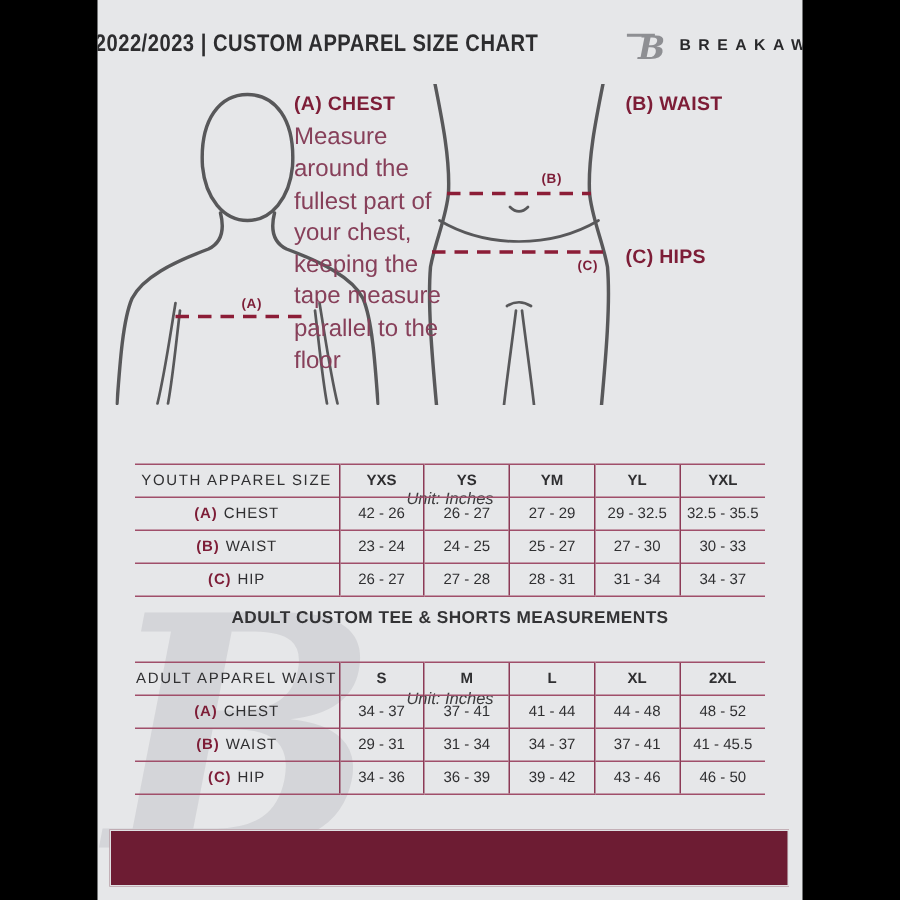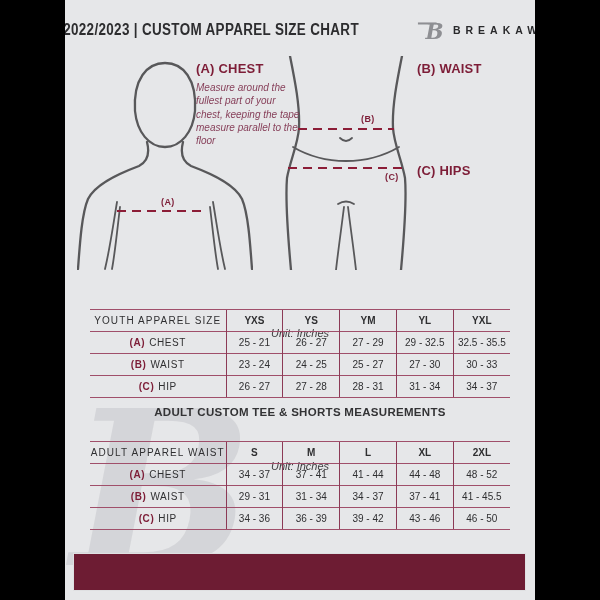--- a/index.html
+++ b/index.html
@@ -9,21 +9,21 @@
 
   
   .hdr{position:absolute;top:16px;left:0;right:0;display:flex;justify-content:center;align-items:center;gap:30px;}
   .hdr-title{display:inline-block;font-weight:bold;font-size:16px;letter-spacing:.4px;color:#2d2d2f;
     transform:scaleX(.84);transform-origin:center;white-space:nowrap;}
   .logo{display:flex;align-items:center;gap:8px;}
   .brand{font-weight:bold;font-size:10.5px;letter-spacing:5px;color:#29292b;}
 
   
   .g-head{position:absolute;font-weight:bold;font-size:13px;color:#7d1d37;letter-spacing:.2px;}
-  .g-desc{position:absolute;font-style:italic;font-size:10px;line-height:1.33;color:#87405a;}
+  .g-desc{position:absolute;font-size:16px;line-height:1.33;color:#87405a;}
   .marker{position:absolute;font-size:9px;font-weight:bold;color:#7d1d37;letter-spacing:.4px;}
   .fig{position:absolute;}
   .fig path,.fig ellipse{fill:none;stroke:#58585a;stroke-width:2.3;stroke-linecap:round;}
   .fig line.dash{stroke:#8c1d37;stroke-width:2.2;stroke-dasharray:9 6;}
   .fig path.thin{stroke-width:1.8;}
 
   
   .sec-title{position:absolute;left:0;right:0;text-align:center;font-weight:bold;font-size:11.5px;
     color:#333335;letter-spacing:.3px;}
   .sec-unit{position:absolute;left:0;right:0;text-align:center;font-style:italic;font-size:11px;color:#3c3c3e;margin-top:39px;}
@@ -113,21 +113,21 @@
           <tr>
         <td class="first-col">YOUTH APPAREL SIZE</td>
         <td class="collab">YXS</td>
         <td class="collab">YS</td>
         <td class="collab">YM</td>
         <td class="collab">YL</td>
         <td class="collab">YXL</td>
       </tr>
       <tr>
         <td class="rowlab"><span class="rk">(A)</span><span>CHEST</span></td>
-        <td>25 - 21</td>
+        <td>42 - 26</td>
         <td>26 - 27</td>
         <td>27 - 29</td>
         <td>29 - 32.5</td>
         <td>32.5 - 35.5</td>
       </tr>
       <tr>
         <td class="rowlab"><span class="rk">(B)</span><span>WAIST</span></td>
         <td>23 - 24</td>
         <td>24 - 25</td>
         <td>25 - 27</td>

